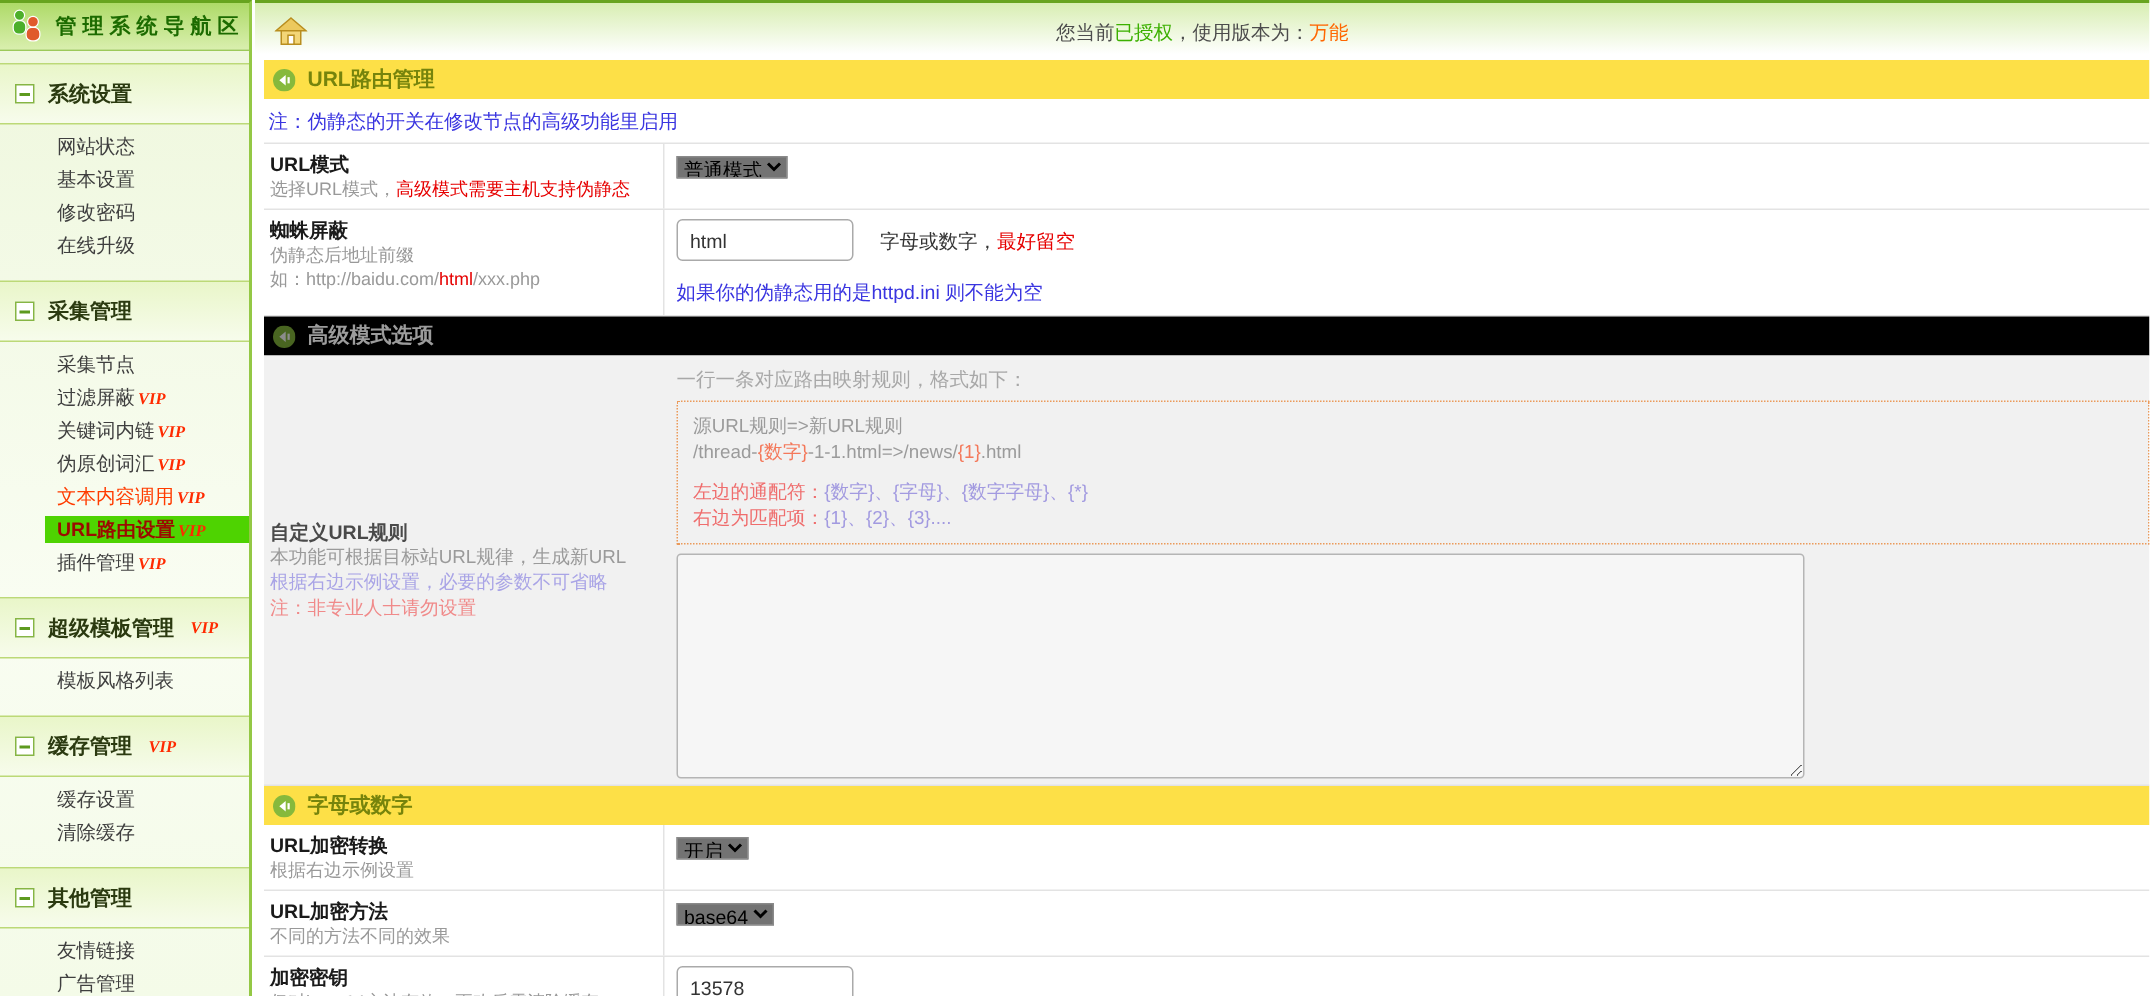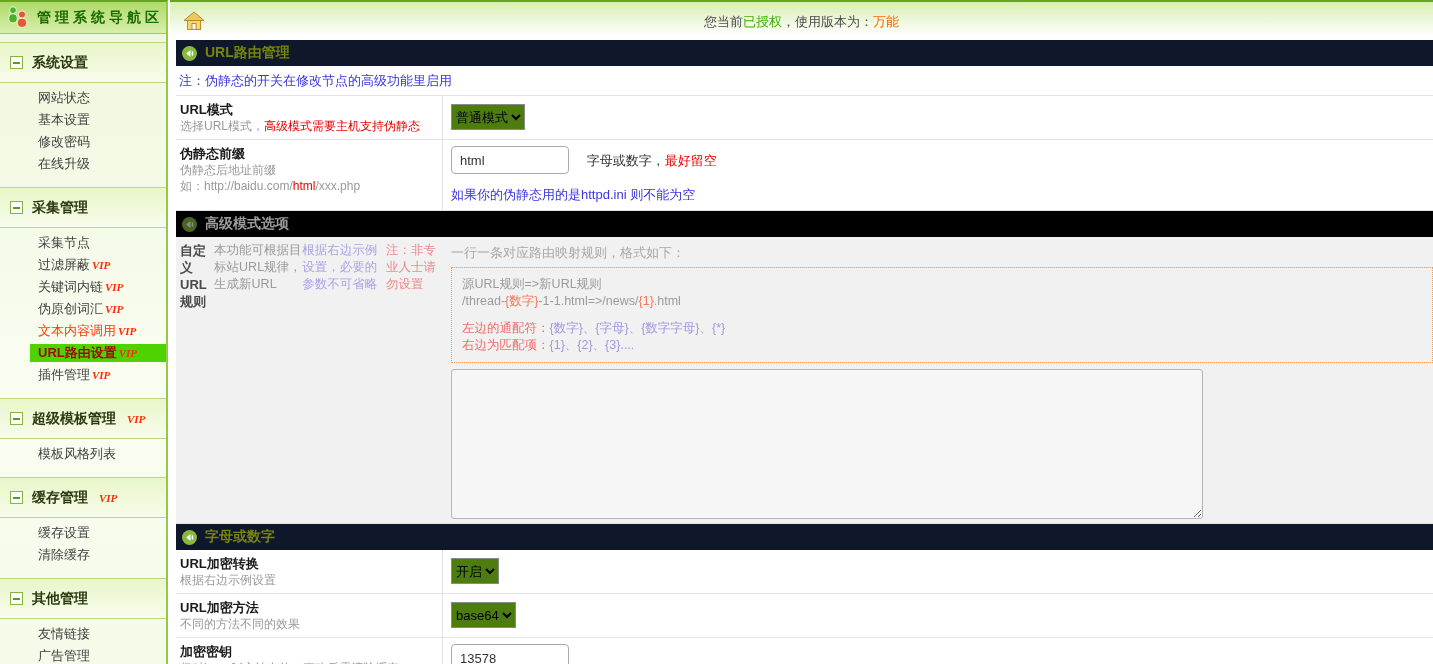--- a/index.html
+++ b/index.html
@@ -45,43 +45,43 @@
     background:linear-gradient(180deg,#d8eeb2,#ffffff 90%);
   }
   .home-icon{position:absolute;left:13px;top:8px;width:22px;height:22px;cursor:pointer;}
   .status{position:absolute;left:50%;top:11px;transform:translateX(-50%);font-size:13px;color:#4c4c4c;white-space:nowrap;}
   .status .ok{color:#3cb000;}
   .status .ver{color:#ff6600;}
   
   .content{margin-left:6px;}
   .band{
     height:26px;display:flex;align-items:center;gap:8px;padding-left:6px;
-    background:#0f172a;color:#76840c;font-weight:bold;font-size:14px;
+    background:#fde047;color:#76840c;font-weight:bold;font-size:14px;
   }
   .band.disabled{background:#000000;color:#9c9c9c;}
   .band.disabled .sec-icon{opacity:.55;}
   .sec-icon{width:15px;height:15px;flex:0 0 auto;display:block;}
   .note-row{height:29px;line-height:29px;color:#3a35e0;font-size:13px;border-bottom:1px solid #e3e3e3;padding-left:3px;}
   .frow{display:flex;border-bottom:1px solid #e3e3e3;}
   .cell-label{width:267px;flex:0 0 267px;box-sizing:border-box;padding:5px 6px 5px 4px;border-right:1px solid #e3e3e3;}
   .cell-content{flex:1;padding:6px 0 6px 8px;}
   .flabel{font-weight:bold;font-size:13px;color:#1a1a1a;line-height:17px;}
   .fdesc{font-size:12px;color:#999;line-height:16px;}
   .fdesc .red, .red-txt{color:#e60000;}
   .blue-txt{color:#3a35e0;font-size:13px;}
-  select{height:26px;font-size:13px;border:1px solid #8a8a8a;background:#4d7c0f;margin-top:2px;}
+  select{height:15px;font-size:13px;border:1px solid #8a8a8a;background:#737373;margin-top:2px;}
   input[type=text]{
     width:118px;height:28px;box-sizing:border-box;border:1px solid #aaa;border-radius:4px;
     padding:0 8px;font-size:13px;color:#333;font-family:inherit;
   }
   .inline-hint{font-size:13px;color:#333;margin-left:14px;}
   .row-prefix .blue-line{margin-top:12px;}
   
   .adv-row{display:flex;background:#f1f1f1;border-bottom:1px solid #e3e3e3;}
-  .adv-row .cell-label{border-right:none;display:flex;flex-direction:row;justify-content:center;}
+  .adv-row .cell-label{border-right:none;display:flex;flex-direction:column;justify-content:center;}
   .adv-label{font-weight:bold;font-size:13px;color:#4a4a4a;line-height:17px;}
   .adv-d1{font-size:12.5px;color:#9a9a9a;line-height:17px;}
   .adv-d2{font-size:12.5px;color:#a9a4e6;line-height:17px;}
   .adv-d3{font-size:12.5px;color:#f08a8a;line-height:17px;}
   .adv-content{flex:1;padding:6px 0 4px 8px;}
   .adv-hint{font-size:13px;color:#a8a8a8;line-height:16px;margin:2px 0 6px 0;}
   .ex-box{border:1px dotted #eb9a5a;padding:8px 10px;font-size:12.5px;}
   .ex-line{line-height:17px;color:#9b9b9b;}
   .ex-blank{height:10px;}
   .tok{color:#f4785a;}
@@ -204,21 +204,21 @@
       </div>
       <div class="cell-content">
         <select>
           <option>普通模式</option>
         </select>
       </div>
     </div>
 
     <div class="frow row-prefix">
       <div class="cell-label">
-        <div class="flabel">伪静态前缀</div>
+        <div class="flabel">蜘蛛屏蔽</div>
         <div class="fdesc">伪静态后地址前缀</div>
         <div class="fdesc">
           <span>如：http://baidu.com/</span><span class="red">html</span><span>/xxx.php</span>
         </div>
       </div>
       <div class="cell-content">
         <div>
           <input type="text" value="html" style="">
           <span class="inline-hint">
             <span>字母或数字，</span><span class="red-txt">最好留空</span>

